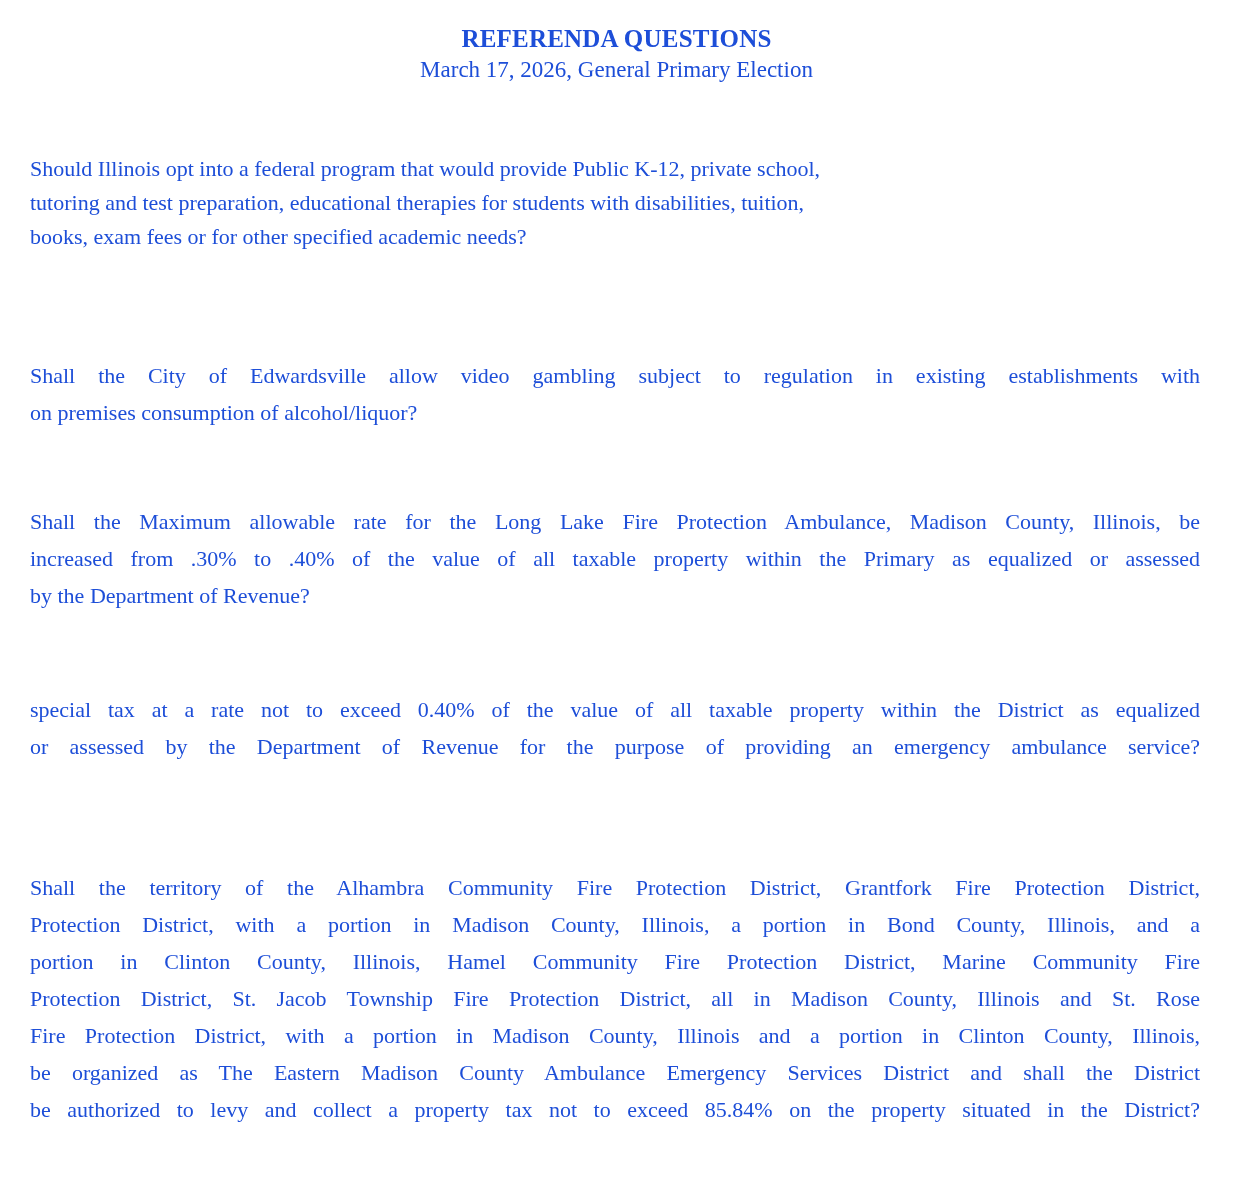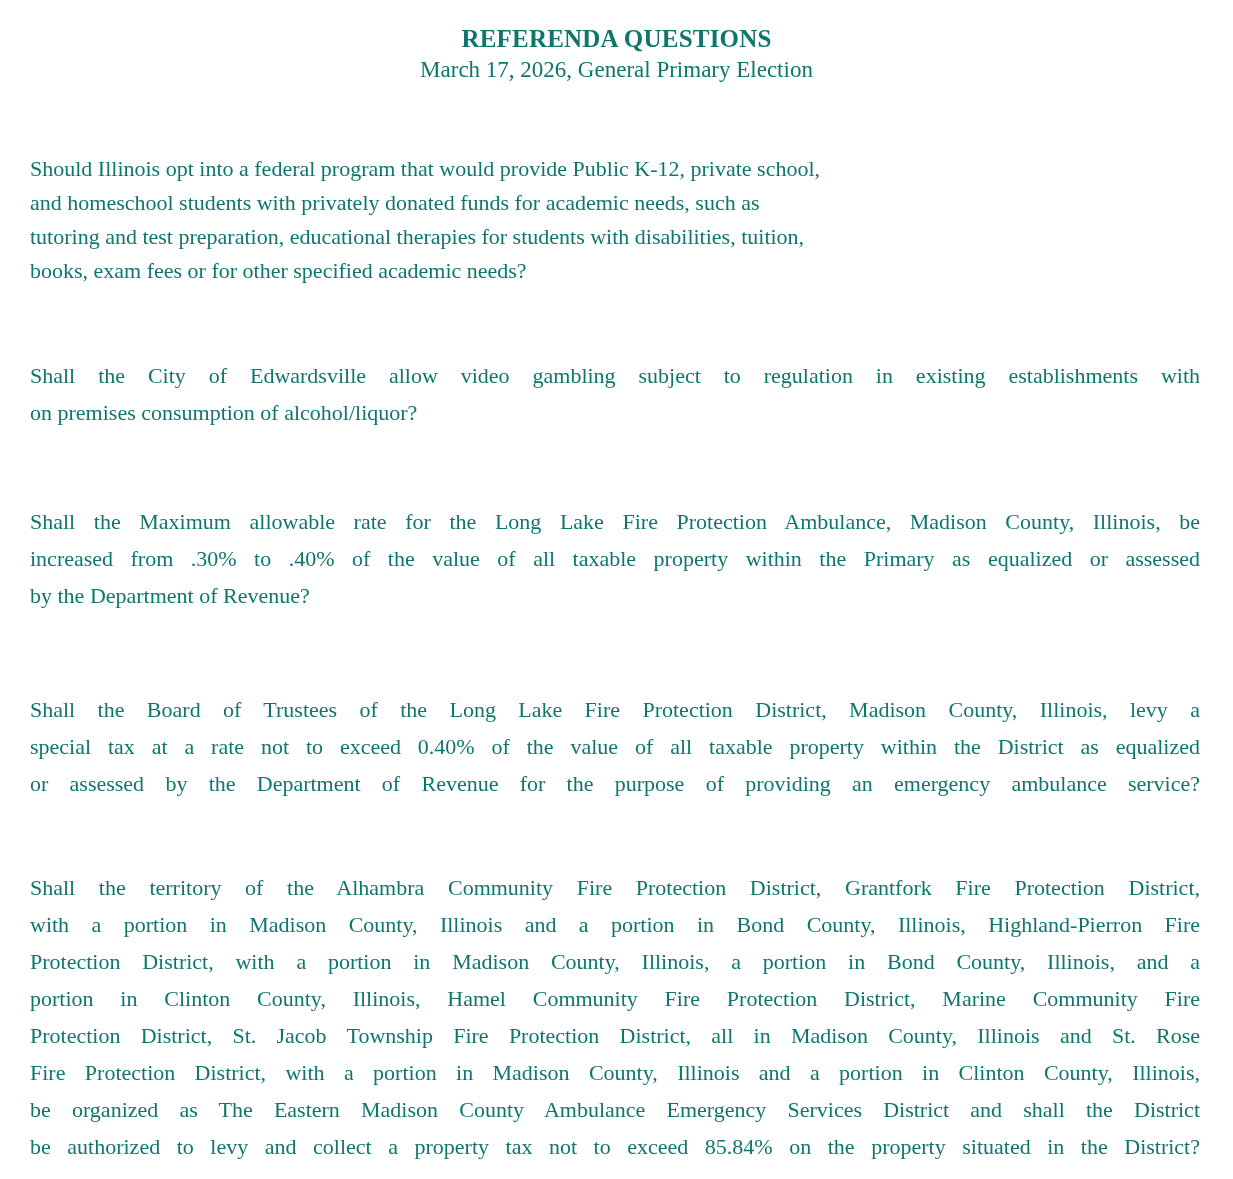--- a/index.html
+++ b/index.html
@@ -5,21 +5,21 @@
   html, body {
     margin: 0;
     padding: 0;
     background: #ffffff;
   }
   .page {
     position: relative;
     width: 1233px;
     height: 1179px;
     background: #ffffff;
-    color: #0f766e;
+    color: #1d4ed8;
     font-family: "Liberation Serif", serif;
     overflow: hidden;
   }
   .doc-header {
     position: absolute;
     top: 24px;
     left: 0;
     width: 1233px;
     text-align: center;
   }
@@ -68,45 +68,42 @@
 
 <div class="page">
 
   <div class="doc-header">
     <div class="doc-title">REFERENDA QUESTIONS</div>
     <div class="doc-subtitle">March 17, 2026, General Primary Election</div>
   </div>
 
   <div class="q q1">
     <div class="ln left">Should Illinois opt into a federal program that would provide Public K-12, private school,</div>
-    <div class="ln left">and homeschool students with privately donated funds for academic needs, such as</div>
     <div class="ln left">tutoring and test preparation, educational therapies for students with disabilities, tuition,</div>
     <div class="ln left">books, exam fees or for other specified academic needs?</div>
   </div>
 
   <div class="q q2">
     <div class="ln fill">Shall the City of Edwardsville allow video gambling subject to regulation in existing establishments with</div>
     <div class="ln left">on premises consumption of alcohol/liquor?</div>
   </div>
 
   <div class="q q3">
     <div class="ln fill">Shall the Maximum allowable rate for the Long Lake Fire Protection Ambulance, Madison County, Illinois, be</div>
     <div class="ln fill">increased from .30% to .40% of the value of all taxable property within the Primary as equalized or assessed</div>
     <div class="ln left">by the Department of Revenue?</div>
   </div>
 
   <div class="q q4">
-    <div class="ln fill">Shall the Board of Trustees of the Long Lake Fire Protection District, Madison County, Illinois, levy a</div>
     <div class="ln fill">special tax at a rate not to exceed 0.40% of the value of all taxable property within the District as equalized</div>
     <div class="ln fill">or assessed by the Department of Revenue for the purpose of providing an emergency ambulance service?</div>
   </div>
 
   <div class="q q5">
     <div class="ln fill">Shall the territory of the Alhambra Community Fire Protection District, Grantfork Fire Protection District,</div>
-    <div class="ln fill">with a portion in Madison County, Illinois and a portion in Bond County, Illinois, Highland-Pierron Fire</div>
     <div class="ln fill">Protection District, with a portion in Madison County, Illinois, a portion in Bond County, Illinois, and a</div>
     <div class="ln fill">portion in Clinton County, Illinois, Hamel Community Fire Protection District, Marine Community Fire</div>
     <div class="ln fill">Protection District, St. Jacob Township Fire Protection District, all in Madison County, Illinois and St. Rose</div>
     <div class="ln fill">Fire Protection District, with a portion in Madison County, Illinois and a portion in Clinton County, Illinois,</div>
     <div class="ln fill">be organized as The Eastern Madison County Ambulance Emergency Services District and shall the District</div>
     <div class="ln fill">be authorized to levy and collect a property tax not to exceed 85.84% on the property situated in the District?</div>
   </div>
 
 </div>
 

